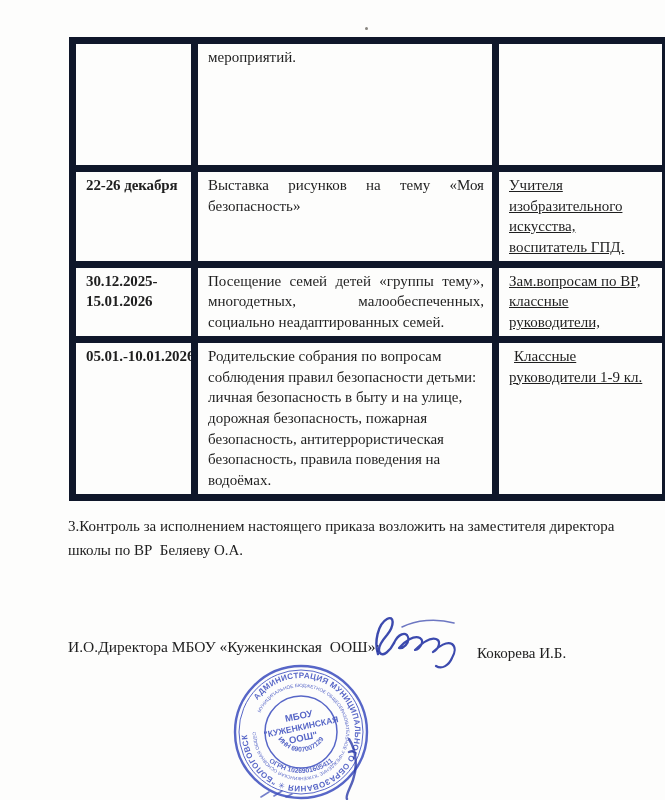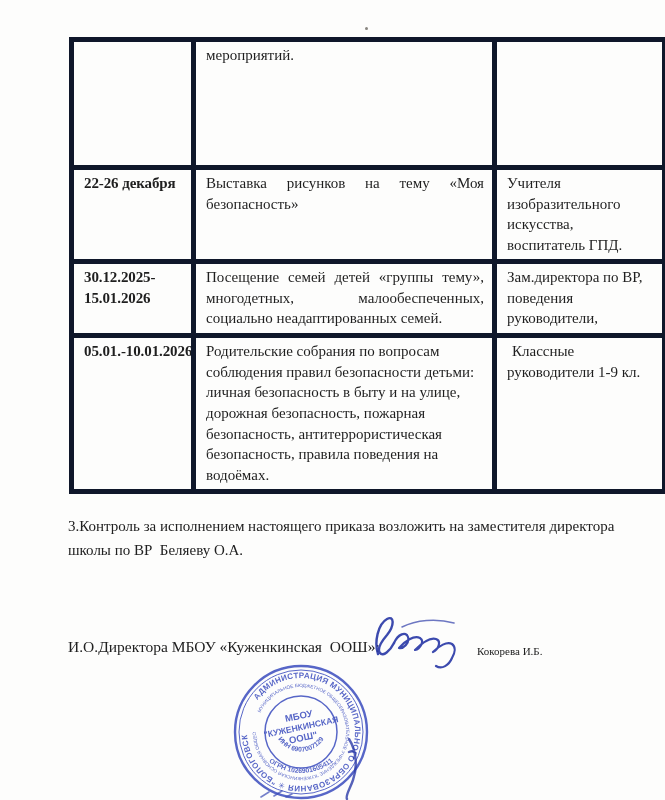--- a/index.html
+++ b/index.html
@@ -10,44 +10,44 @@
     color:#212121;
   }
   .page{position:absolute;inset:0;}
   
   table.plan{
     position:absolute;left:69px;top:37px;
     border-collapse:collapse;table-layout:fixed;width:593px;
     font-size:15px;line-height:1.38;color:#1f1f1f;
   }
   table.plan td{
-    border:5px solid #0f172a;
+    border:7px solid #0f172a;
     vertical-align:top;
     padding:3px 8px 3px 10px;
     overflow:hidden;
   }
   td.c1{padding-left:5px;padding-right:3px;letter-spacing:-0.1px;font-weight:bold;}
-  td.c3{padding-right:4px;}
+  td.c3{padding-right:4px;text-decoration:underline;}
   td.just{text-align:justify;margin-top:26px;}
   td.nowrap{white-space:nowrap;}
   td.ind{text-indent:5px;}
   
   .control-par{
     position:absolute;left:68px;top:514px;width:556px;
     font-size:15px;line-height:24px;margin:0;
     white-space:pre-wrap;
     font-family:Liberation Serif, serif;
   }
   .sig-label{
     position:absolute;left:68px;top:638px;
     font-size:15.5px;white-space:pre;
   }
   .sig-name{
     position:absolute;left:477px;top:645px;
-    font-size:11px;white-space:pre;
+    font-size:15px;white-space:pre;
   }
   svg text{font-family:"Liberation Sans","DejaVu Sans",sans-serif;}
   .artifact-dot{
     position:absolute;left:365px;top:27px;width:3px;height:3px;
     background:#6a6660;border-radius:50%;opacity:.8;
   }
 </style>
 </head>
 <body>
 
@@ -68,21 +68,21 @@
         <td class="c3"></td>
       </tr>
       <tr style="height:94px">
         <td class="c1">22-26 декабря</td>
         <td class="c2 just">Выставка рисунков на тему «Моя безопасность»</td>
         <td class="c3">Учителя изобразительного искусства, воспитатель ГПД.</td>
       </tr>
       <tr style="height:74px">
         <td class="c1">30.12.2025-15.01.2026</td>
         <td class="c2 just">Посещение семей детей «группы тему», многодетных, малообеспеченных, социально неадаптированных семей.</td>
-        <td class="c3">Зам.директора по ВР, поведения руководители,</td>
+        <td class="c3">Зам.вопросам по ВР, классные руководители,</td>
       </tr>
       <tr style="height:148px">
         <td class="c1 nowrap">05.01.-10.01.2026</td>
         <td class="c2">Родительские собрания по вопросам соблюдения правил безопасности детьми: личная безопасность в быту и на улице, дорожная безопасность, пожарная безопасность, антитеррористическая безопасность, правила поведения на водоёмах.</td>
         <td class="c3 ind">Классные руководители 1-9 кл.</td>
       </tr>
     </tbody>
   </table>
 
   <p class="control-par">3.Контроль за исполнением настоящего приказа возложить на заместителя директора школы по ВР  Беляеву О.А.</p>

